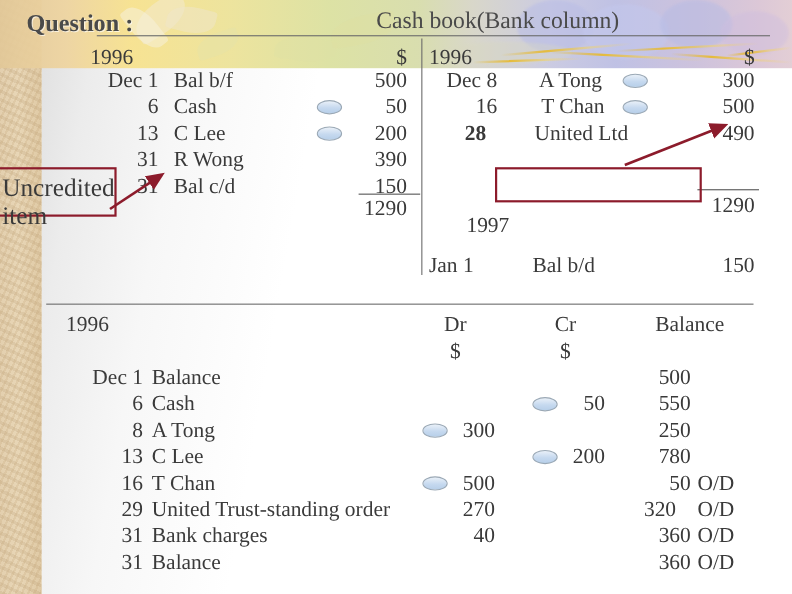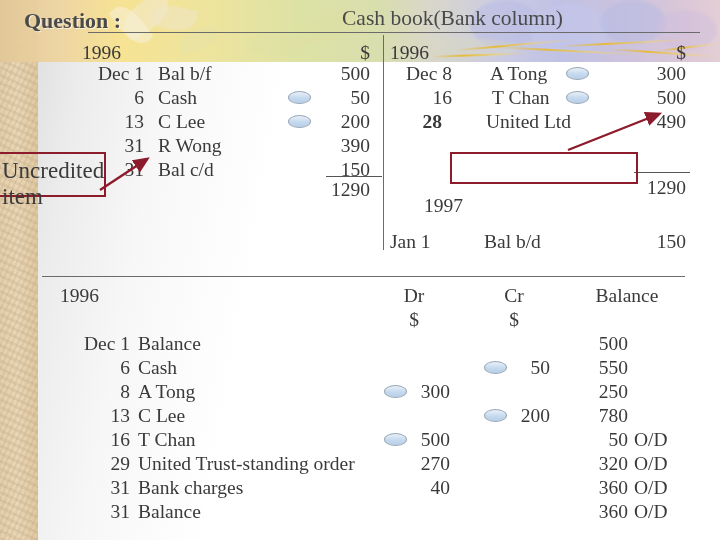--- a/index.html
+++ b/index.html
@@ -231,21 +231,21 @@
       <div class="t s20 right" style="left: 572px; top: 406px; width: 56px;">780</div>
       <div class="t s20 right" style="left: 54px; top: 430px; width: 76px;">16</div>
       <div class="t s20" style="left: 138px; top: 430px; width: 280px;">T Chan</div>
       <div class="t s20 right" style="left: 378px; top: 430px; width: 72px;">500</div>
       <div class="ellipse" style="left: 384px; top: 433px;"></div>
       <div class="t s20 right" style="left: 572px; top: 430px; width: 56px;">50</div>
       <div class="t s20" style="left: 634px; top: 430px; width: 40px;">O/D</div>
       <div class="t s20 right" style="left: 54px; top: 454px; width: 76px;">29</div>
       <div class="t s20" style="left: 138px; top: 454px; width: 280px;">United Trust-standing order</div>
       <div class="t s20 right" style="left: 378px; top: 454px; width: 72px;">270</div>
-      <div class="t s20 right" style="left: 572px; top: 454px; width: 56px;">320</div>
+      <div class="t s20 right" style="left: 572px; top: 454px; width: 56px; text-align: center;">320</div>
       <div class="t s20" style="left: 634px; top: 454px; width: 40px;">O/D</div>
       <div class="t s20 right" style="left: 54px; top: 478px; width: 76px;">31</div>
       <div class="t s20" style="left: 138px; top: 478px; width: 280px;">Bank charges</div>
       <div class="t s20 right" style="left: 378px; top: 478px; width: 72px;">40</div>
       <div class="t s20 right" style="left: 572px; top: 478px; width: 56px;">360</div>
       <div class="t s20" style="left: 634px; top: 478px; width: 40px;">O/D</div>
       <div class="t s20 right" style="left: 54px; top: 502px; width: 76px;">31</div>
       <div class="t s20" style="left: 138px; top: 502px; width: 280px;">Balance</div>
       <div class="t s20 right" style="left: 572px; top: 502px; width: 56px;">360</div>
       <div class="t s20" style="left: 634px; top: 502px; width: 40px;">O/D</div>

